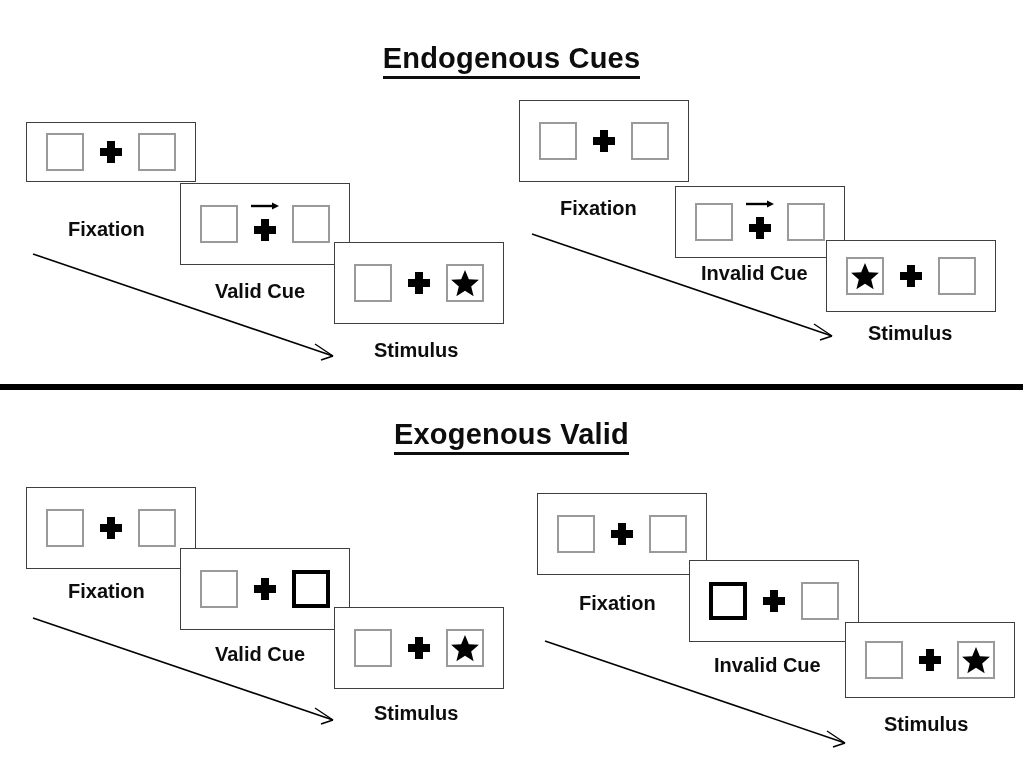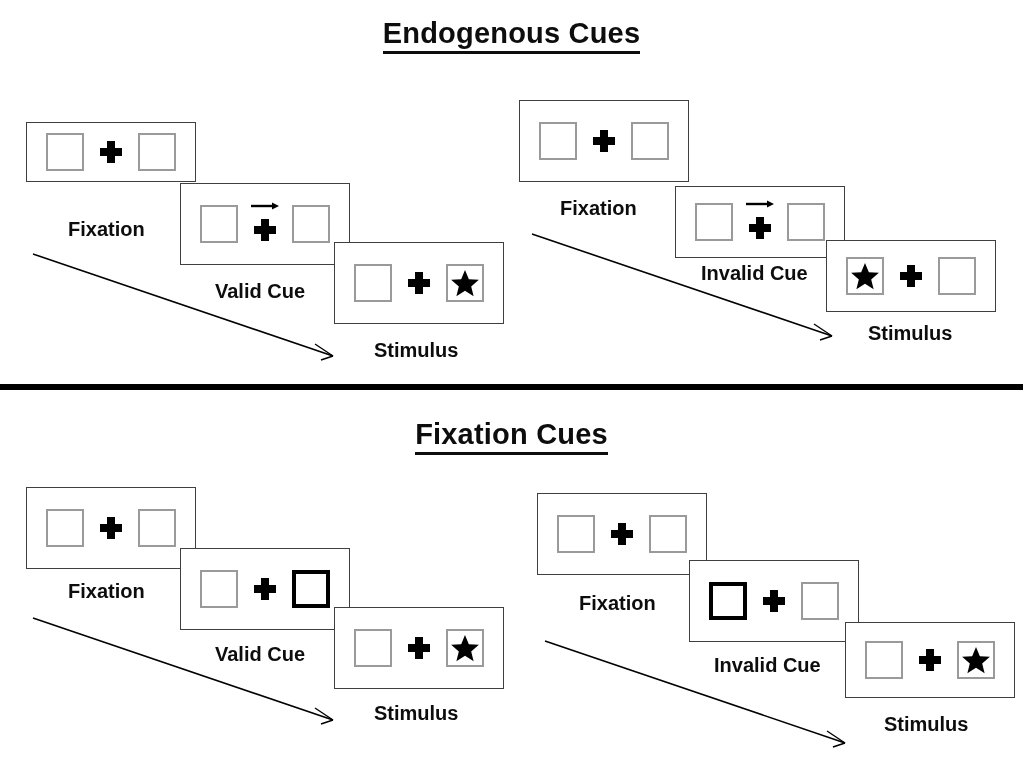--- a/index.html
+++ b/index.html
@@ -137,21 +137,21 @@
   
   .flow-arrow {
     position: absolute;
     overflow: visible;
     pointer-events: none;
   }
 </style>
 </head>
 <body>
 
-<div class="section-title" style="left:0; top:17px;">
+<div class="section-title" style="left:0; top:42px;">
   <span>Endogenous Cues</span>
 </div>
 
 <div class="panel" style="left:26px; top:122px; width:170px; height:60px;">
   <div class="panel-inner">
     <div class="box"></div>
     <div class="fix-cross">
       <div class="plus"></div>
     </div>
     <div class="box"></div>
@@ -238,21 +238,21 @@
 
 <svg class="flow-arrow" style="left:527px; top:228px; width:320px; height:120px;" viewBox="0 0 320 120">
   <line x1="5" y1="6" x2="305" y2="108" stroke="#000" stroke-width="1.6"></line>
   <line x1="305" y1="108" x2="287" y2="96" stroke="#000" stroke-width="1.4"></line>
   <line x1="305" y1="108" x2="293" y2="112" stroke="#000" stroke-width="1.4"></line>
 </svg>
 
 <div class="divider" style="top:384px;"></div>
 
 <div class="section-title" style="left:0; top:418px;">
-  <span>Fixation Cues</span>
+  <span>Exogenous Valid</span>
 </div>
 
 <div class="panel" style="left:26px; top:487px; width:170px; height:82px;">
   <div class="panel-inner">
     <div class="box"></div>
     <div class="fix-cross">
       <div class="plus"></div>
     </div>
     <div class="box"></div>
   </div>

